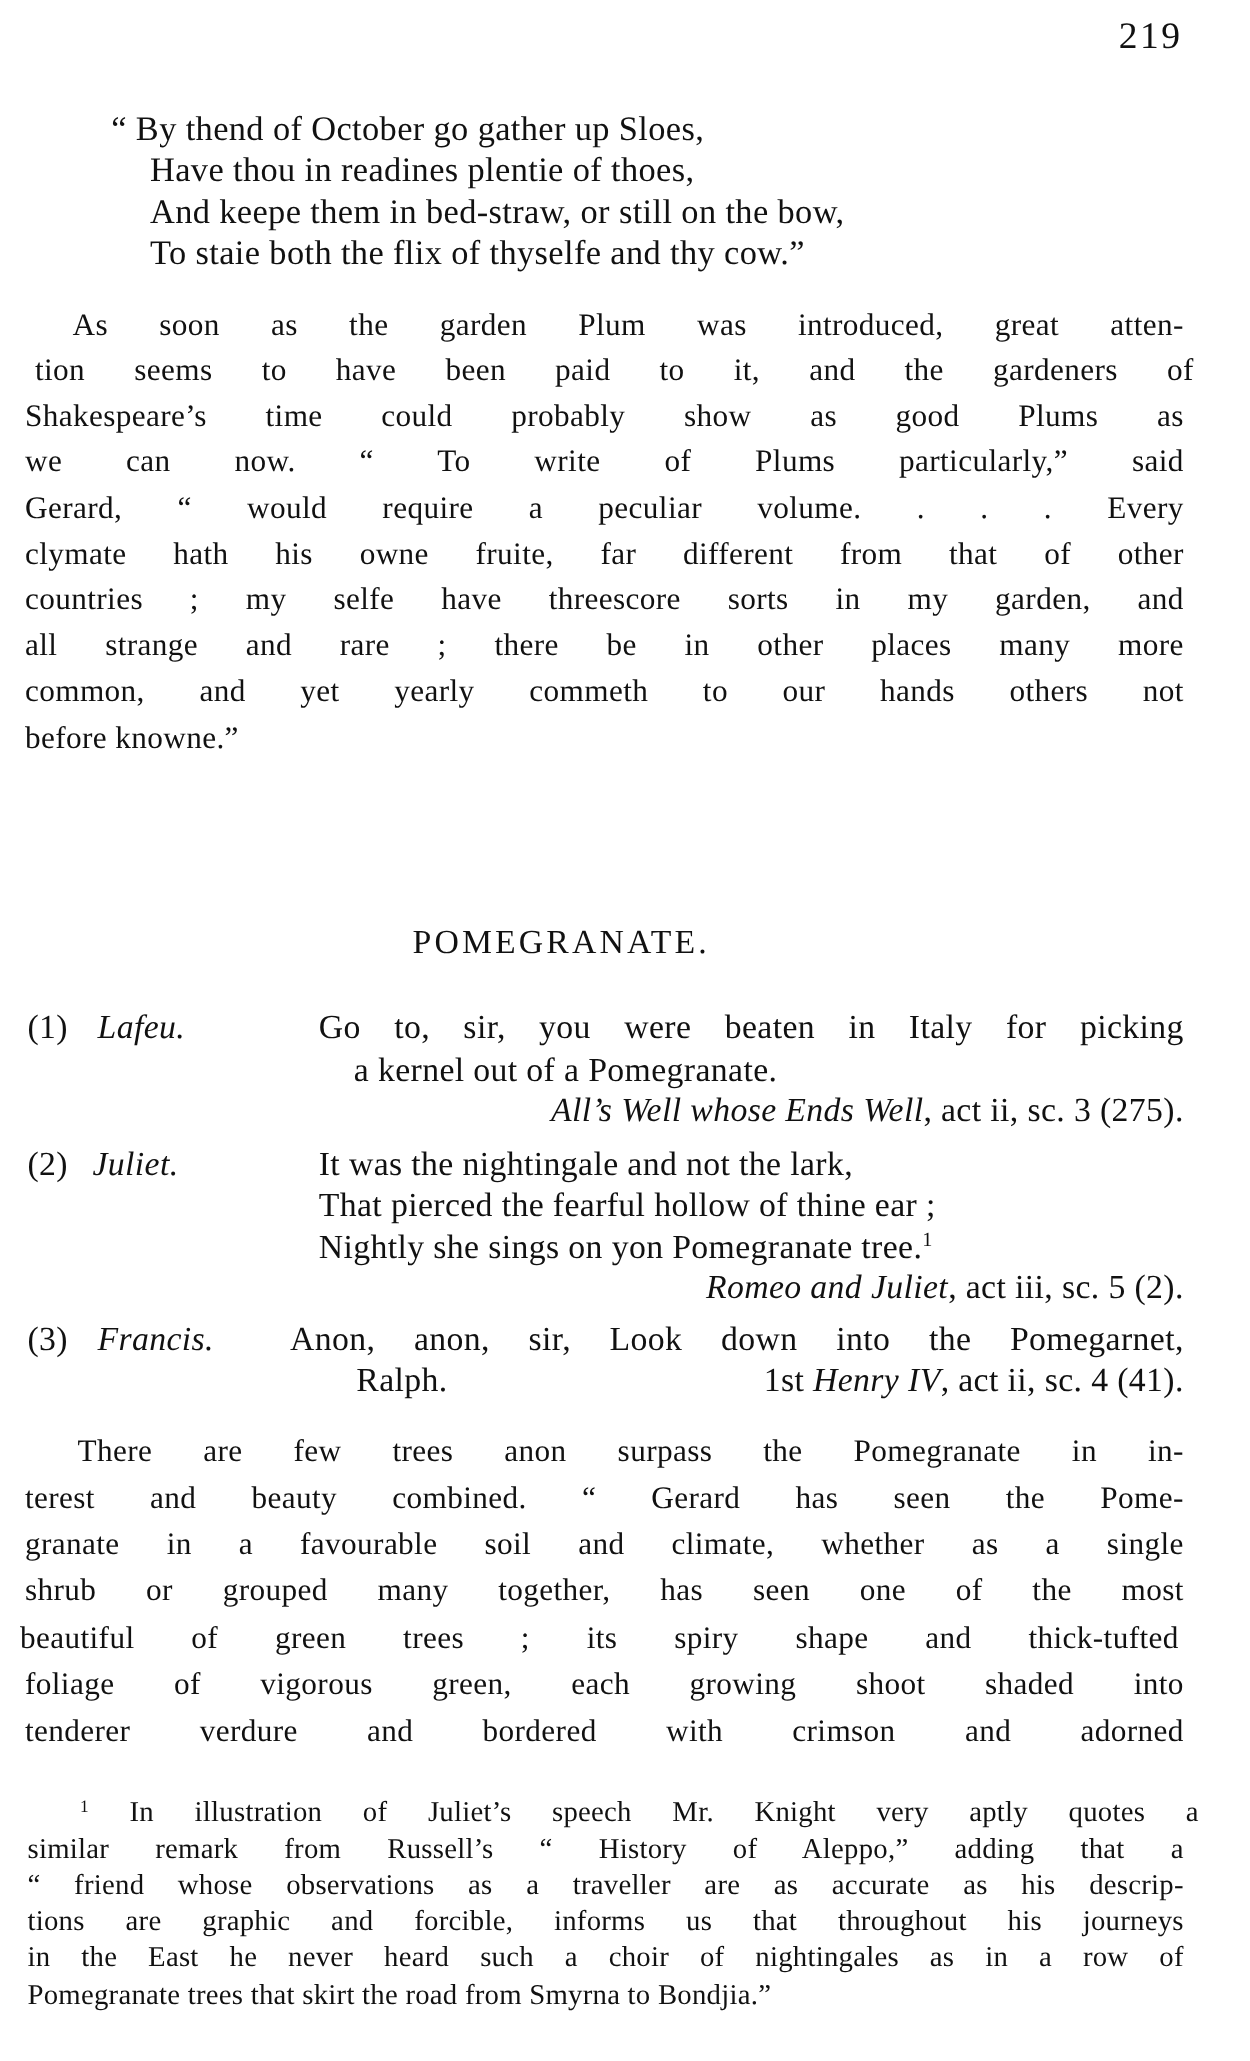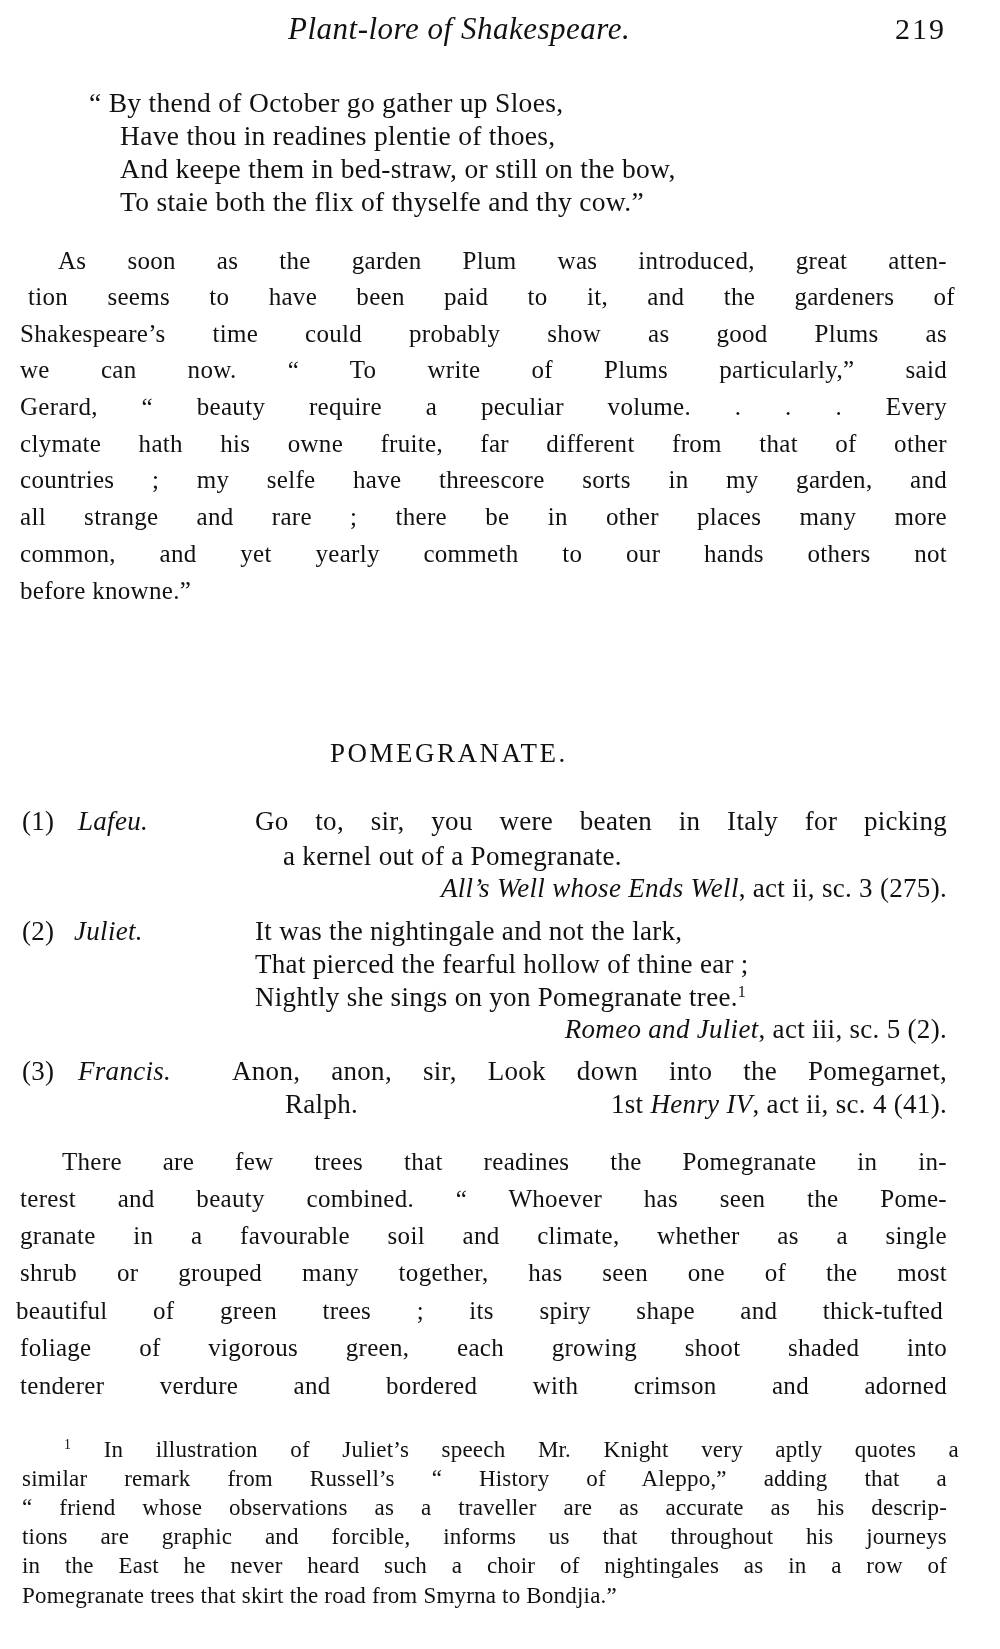--- a/index.html
+++ b/index.html
@@ -16,36 +16,35 @@
   .entry { font-size: 27px; letter-spacing: 0.3px; }
   .foot { font-size: 23px; letter-spacing: 0.2px; }
   i, .it { font-style: italic; }
   sup { font-size: 60%; vertical-align: 0.55em; line-height: 0; }
 </style>
 </head>
 <body>
 
 <div class="page">
 
-  <div class="line running-head" style="left:288px; top:13px;">Plant-lore of Shakespeare.</div>
   <div class="line folio" style="left:895px; top:14px;">219</div>
 
   <div>
     <div class="line poem" style="left:89px; top:89px;">“ By thend of October go gather up Sloes,</div>
     <div class="line poem" style="left:120px; top:122px;">Have thou in readines plentie of thoes,</div>
     <div class="line poem" style="left:120px; top:155px;">And keepe them in bed-straw, or still on the bow,</div>
     <div class="line poem" style="left:120px; top:188px;">To staie both the flix of thyselfe and thy cow.”</div>
   </div>
 
   <div>
     <div class="line body just" style="left:58px; width:889px; top:248px;">As soon as the garden Plum was introduced, great atten-</div>
     <div class="line body just" style="left:28px; width:927px; top:284px;">tion seems to have been paid to it, and the gardeners of</div>
     <div class="line body just" style="left:20px; width:927px; top:321px;">Shakespeare’s time could probably show as good Plums as</div>
     <div class="line body just" style="left:20px; width:927px; top:357px;">we can now. “ To write of Plums particularly,” said</div>
-    <div class="line body just" style="left:20px; width:927px; top:394px;">Gerard, “ beauty require a peculiar volume. . . . Every</div>
+    <div class="line body just" style="left:20px; width:927px; top:394px;">Gerard, “ would require a peculiar volume. . . . Every</div>
     <div class="line body just" style="left:20px; width:927px; top:431px;">clymate hath his owne fruite, far different from that of other</div>
     <div class="line body just" style="left:20px; width:927px; top:467px;">countries ; my selfe have threescore sorts in my garden, and</div>
     <div class="line body just" style="left:20px; width:927px; top:504px;">all strange and rare ; there be in other places many more</div>
     <div class="line body just" style="left:20px; width:927px; top:541px;">common, and yet yearly commeth to our hands others not</div>
     <div class="line body" style="left:20px; top:578px;">before knowne.”</div>
   </div>
 
   <div class="line heading" style="left:330px; top:740px;">POMEGRANATE.</div>
 
   <div>
@@ -75,22 +74,22 @@
     <div class="line entry" style="left:22px; top:1058px;">(3)</div>
     <div class="line entry it" style="left:78px; top:1058px;">Francis.</div>
     <div class="line entry just" style="left:232px; width:715px; top:1058px;">Anon, anon, sir, Look down into the Pomegarnet,</div>
     <div class="line entry" style="left:285px; top:1091px;">Ralph.</div>
     <div class="line entry" style="right:53px; top:1091px;">
       <span>1st </span><span class="it">Henry IV</span><span>, act ii, sc. 4 (41).</span>
     </div>
   </div>
 
   <div>
-    <div class="line body just" style="left:62px; width:885px; top:1149px;">There are few trees that readines the Pomegranate in in-</div>
-    <div class="line body just" style="left:20px; width:927px; top:1186px;">terest and beauty combined. “ Whoever has seen the Pome-</div>
+    <div class="line body just" style="left:62px; width:885px; top:1149px;">There are few trees anon surpass the Pomegranate in in-</div>
+    <div class="line body just" style="left:20px; width:927px; top:1186px;">terest and beauty combined. “ Gerard has seen the Pome-</div>
     <div class="line body just" style="left:20px; width:927px; top:1223px;">granate in a favourable soil and climate, whether as a single</div>
     <div class="line body just" style="left:20px; width:927px; top:1260px;">shrub or grouped many together, has seen one of the most</div>
     <div class="line body just" style="left:16px; width:927px; top:1298px;">beautiful of green trees ; its spiry shape and thick-tufted</div>
     <div class="line body just" style="left:20px; width:927px; top:1335px;">foliage of vigorous green, each growing shoot shaded into</div>
     <div class="line body just" style="left:20px; width:927px; top:1373px;">tenderer verdure and bordered with crimson and adorned</div>
   </div>
 
   <div>
     <div class="line foot just" style="left:64px; width:895px; top:1438px;">
       <sup>1</sup> <span>In illustration of Juliet’s speech Mr. Knight very aptly quotes a</span>

